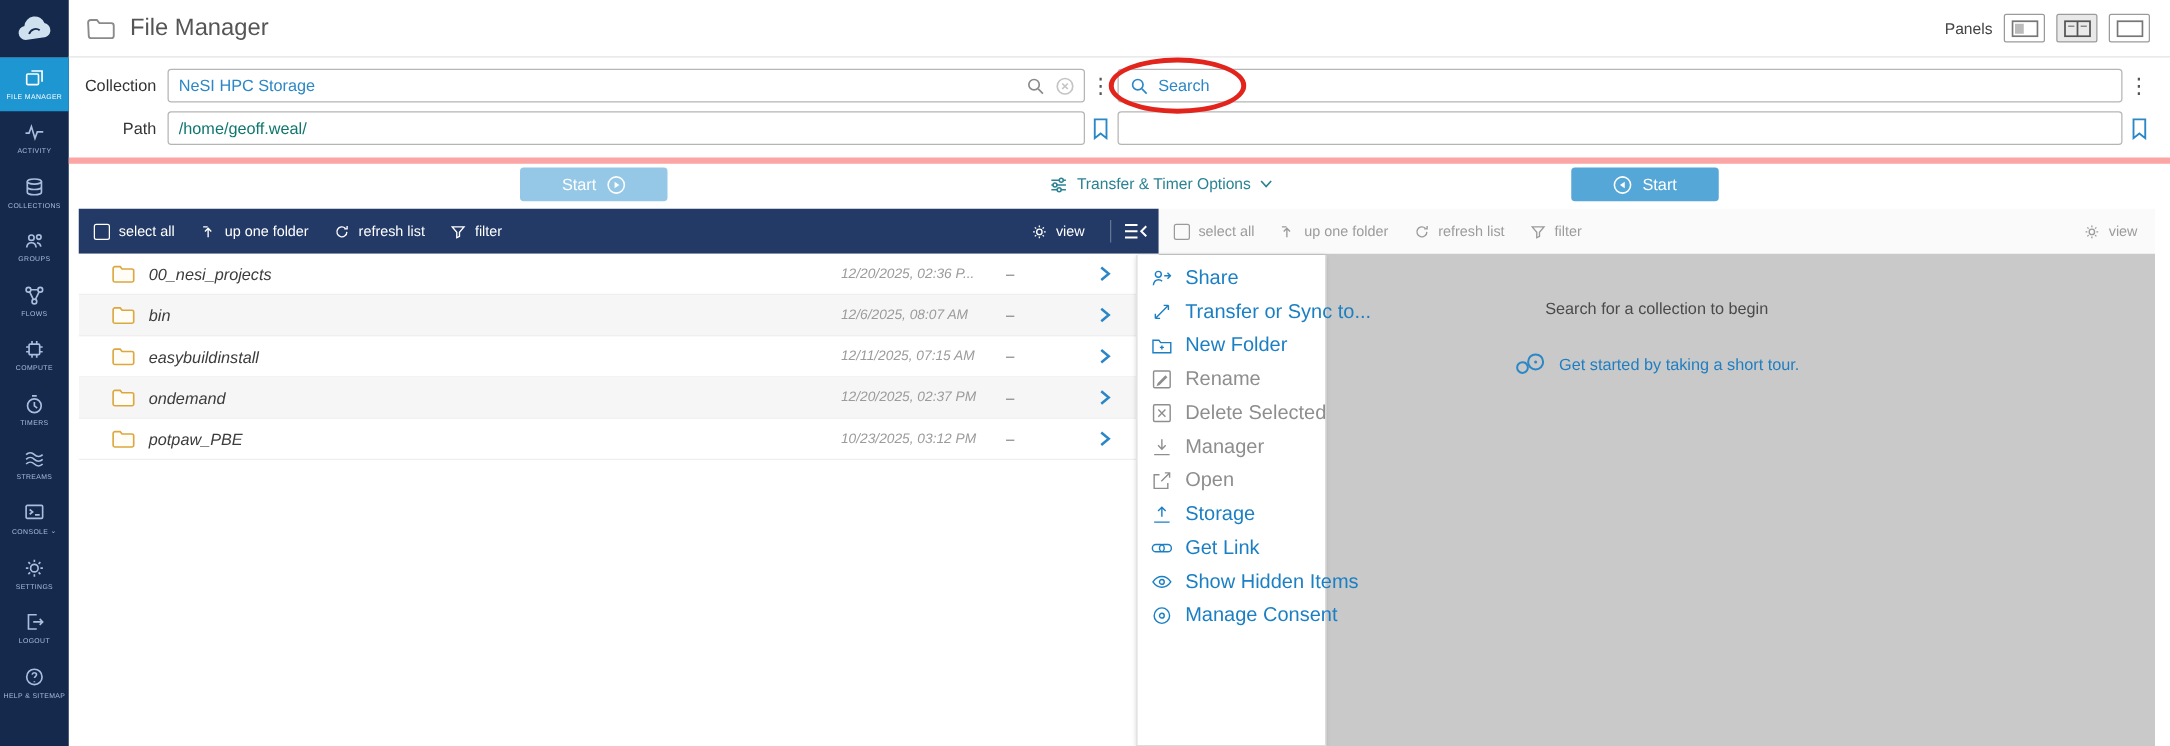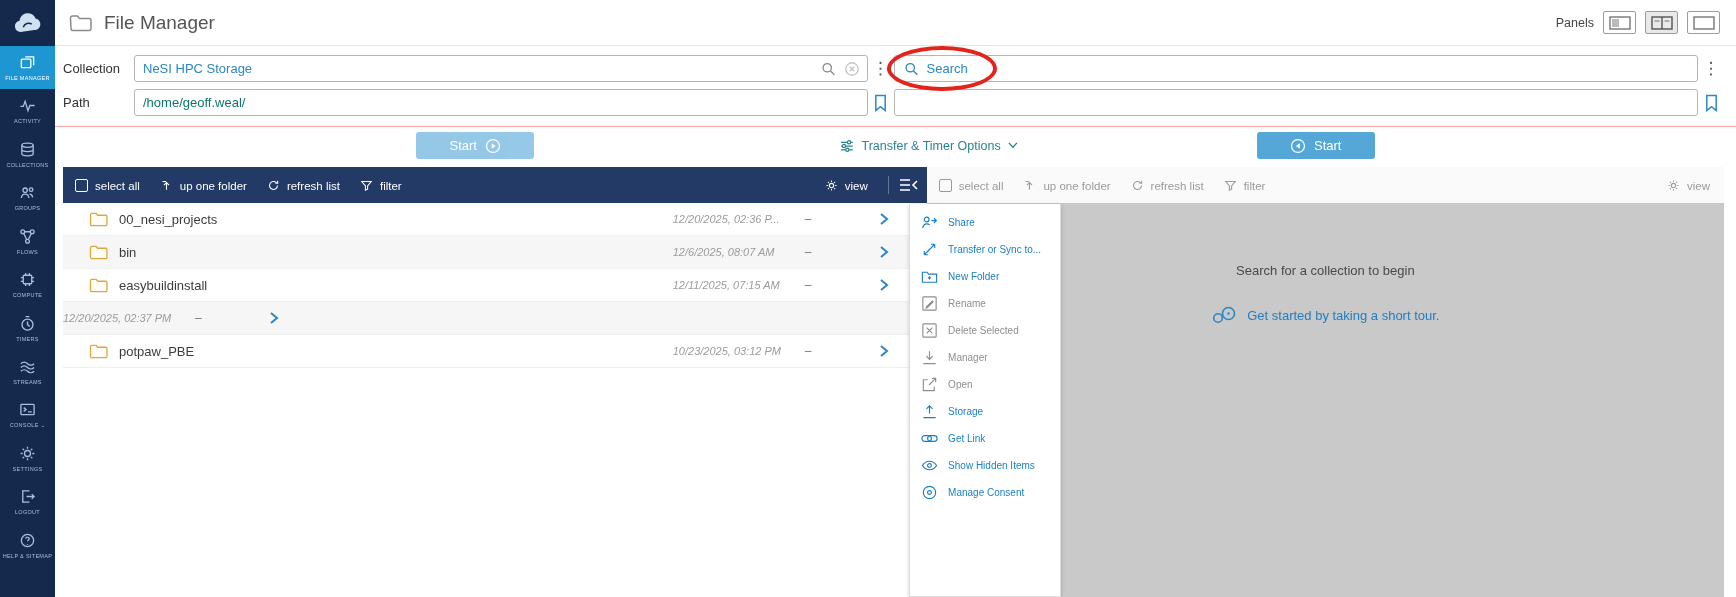--- a/index.html
+++ b/index.html
@@ -33,39 +33,39 @@
   .sitem svg { width: 17px; height: 17px; stroke: currentColor; fill: none; stroke-width: 1.4; }
   .console-chev { display:inline-block; vertical-align:middle; }
 
   .main { flex: 1; display: flex; flex-direction: column; min-width: 0; }
 
   
   .controls { padding: 9px 12px 3px 8px; }
   .crow { display: flex; align-items: center; margin-bottom: 7px; }
   .half-left { width: 50%; flex: none; display: flex; align-items: center; }
   .half-right { flex: 1; display: flex; align-items: center; }
-  .lab { width: 62px; font-size: 13px; color: #333; margin-right: 9px; flex: none; }
+  .lab { width: 62px; text-align: right; font-size: 13px; color: #333; margin-right: 9px; flex: none; }
   .iwrap { position: relative; flex: 1; min-width: 0; }
   input.txt { width: 100%; height: 27px; border: 1px solid #b5b5b5; border-radius: 3px;
               font-size: 13px; padding: 0 8px; font-family: inherit; color: #0f766e;
               outline: none; background: #fff; }
   input.blue-text { color: #2b87c6; }
   .iwrap.has-right-icons input { padding-right: 40px; }
   .iwrap.has-left-icon input { padding-left: 32px; }
   .icon-in { position: absolute; top: 50%; transform: translateY(-50%); cursor: pointer; }
   .search-input::placeholder { color: #2b87c6; opacity: 1; }
   .dots { width: 26px; flex: none; text-align: center; font-size: 17px; color: #555;
           cursor: pointer; line-height: 27px; user-select: none; }
   .bookmark { width: 26px; flex: none; display: flex; justify-content: center; cursor: pointer; }
   .red-oval { position: absolute; left: -7px; top: -9px; width: 110px; height: 45px;
               border: 4.5px solid #e3241c; border-radius: 50%; pointer-events: none; z-index: 6; }
 
   
   .transfer { position: relative; display: flex; align-items: center; height: 38px;
-              border-top: 1px solid #fca5a5; }
+              border-top: 5px solid #fca5a5; }
   .tz-left { width: 50%; flex: none; display: flex; justify-content: center; }
   .tz-right { flex: 1; display: flex; justify-content: center; }
   .tz-mid { position: absolute; left: 52%; top: 50%; transform: translate(-50%, -50%);
             display: flex; align-items: center; gap: 7px; color: #2a8393;
             font-size: 12.5px; cursor: pointer; }
   .tz-mid svg { stroke: currentColor; fill: none; stroke-width: 1.5; }
   .btn-start { min-width: 118px; height: 27px; background: #55a7d8; border: none; border-radius: 3px;
                color: #fff; font-size: 13px; display: flex; align-items: center; justify-content: center;
                gap: 8px; cursor: pointer; font-family: inherit; }
   .btn-start.dim { opacity: .62; }
@@ -95,40 +95,40 @@
            background: #fff; padding-right: 26px; }
   .th-name { flex: 1; display: flex; align-items: center; gap: 5px; padding-left: 56px; cursor: pointer; }
   .th-mod { width: 132px; flex: none; }
   .th-size { width: 62px; flex: none; }
   .th-chev { width: 34px; flex: none; }
   .flist { flex: 1; background: #fff; overflow: hidden; }
   .frow { display: flex; align-items: center; height: 33px; border-bottom: 1px solid #efefef;
           cursor: pointer; padding-right: 26px; }
   .frow:nth-child(even) { background: #f6f6f6; }
   .f-name { flex: 1; display: flex; align-items: center; gap: 11px; padding-left: 26px;
-            font-size: 13px; color: #3c3c3c; min-width: 0; }
+            font-size: 13px; color: #3c3c3c; min-width: 0; font-style: italic; }
   .f-mod { width: 132px; flex: none; font-size: 11px; color: #9b9b9b; font-style: italic;
            white-space: nowrap; overflow: hidden; text-overflow: ellipsis; }
   .f-size { width: 62px; flex: none; font-size: 12px; color: #777; }
   .f-chev { width: 34px; flex: none; display: flex; justify-content: center; cursor: pointer; }
   .folder-ic { width: 19px; height: 16px; stroke: #dca73f; fill: #fffdf6; stroke-width: 1.4; flex: none; }
 
   
   .amenu { position: absolute; top: 40px; bottom: 0; left: calc(52% - 20px); width: 152px;
            background: #fff; border: 1px solid #dcdcdc; border-top: none; z-index: 4;
            padding-top: 5px; box-shadow: 0 1px 4px rgba(0,0,0,.18); }
   .aitem { display: flex; align-items: center; gap: 9px; height: 27px; padding: 0 10px;
-           font-size: 10px; white-space: nowrap; }
+           font-size: 16px; white-space: nowrap; }
   .aitem svg { width: 19px; height: 19px; stroke: currentColor; fill: none; stroke-width: 1.2; flex: none; }
   .aitem.on { color: #1b7fc3; cursor: pointer; }
   .aitem.off { color: #8e8e8e; cursor: default; }
 
   
   .rbody { flex: 1; background: #c9c9c9; display: flex; flex-direction: column; align-items: center; }
-  .rmsg { margin-top: 60px; font-size: 13px; color: #4a4a4a; }
+  .rmsg { margin-top: 36px; font-size: 13px; color: #4a4a4a; }
   .rtour { margin-top: 26px; display: flex; align-items: center; gap: 9px;
            color: #1f7ec1; font-size: 13px; cursor: pointer; }
   .rtour svg { width: 27px; height: 22px; stroke: #2b87c6; fill: none; stroke-width: 1.6; flex: none; }
 </style>
 </head>
 <body>
 
 <div class="topbar">
   <div class="logo-box">
     <span>
@@ -482,20 +482,26 @@
               </div>
             <div class="f-mod">12/11/2025, 07:15 AM</div>
             <div class="f-size">–</div>
             <div class="f-chev">
                 <svg width="10" height="14" viewBox="0 0 10 14">
                   <path d="M2 2l6 5-6 5" stroke="#2a86c7" fill="none" stroke-width="2"></path>
                 </svg>
               </div>
           </div>
           <div class="frow">
+            <div class="f-name">
+                <svg class="folder-ic" viewBox="0 0 20 17">
+                  <path d="M1.5 4A1.5 1.5 0 0 1 3 2.5h4.5l1.6 2h8.4A1.5 1.5 0 0 1 19 6v8a1.5 1.5 0 0 1-1.5 1.5H3A1.5 1.5 0 0 1 1.5 14z"></path>
+                </svg>
+                <span>ondemand</span>
+              </div>
             <div class="f-mod">12/20/2025, 02:37 PM</div>
             <div class="f-size">–</div>
             <div class="f-chev">
                 <svg width="10" height="14" viewBox="0 0 10 14">
                   <path d="M2 2l6 5-6 5" stroke="#2a86c7" fill="none" stroke-width="2"></path>
                 </svg>
               </div>
           </div>
           <div class="frow">
             <div class="f-name">

